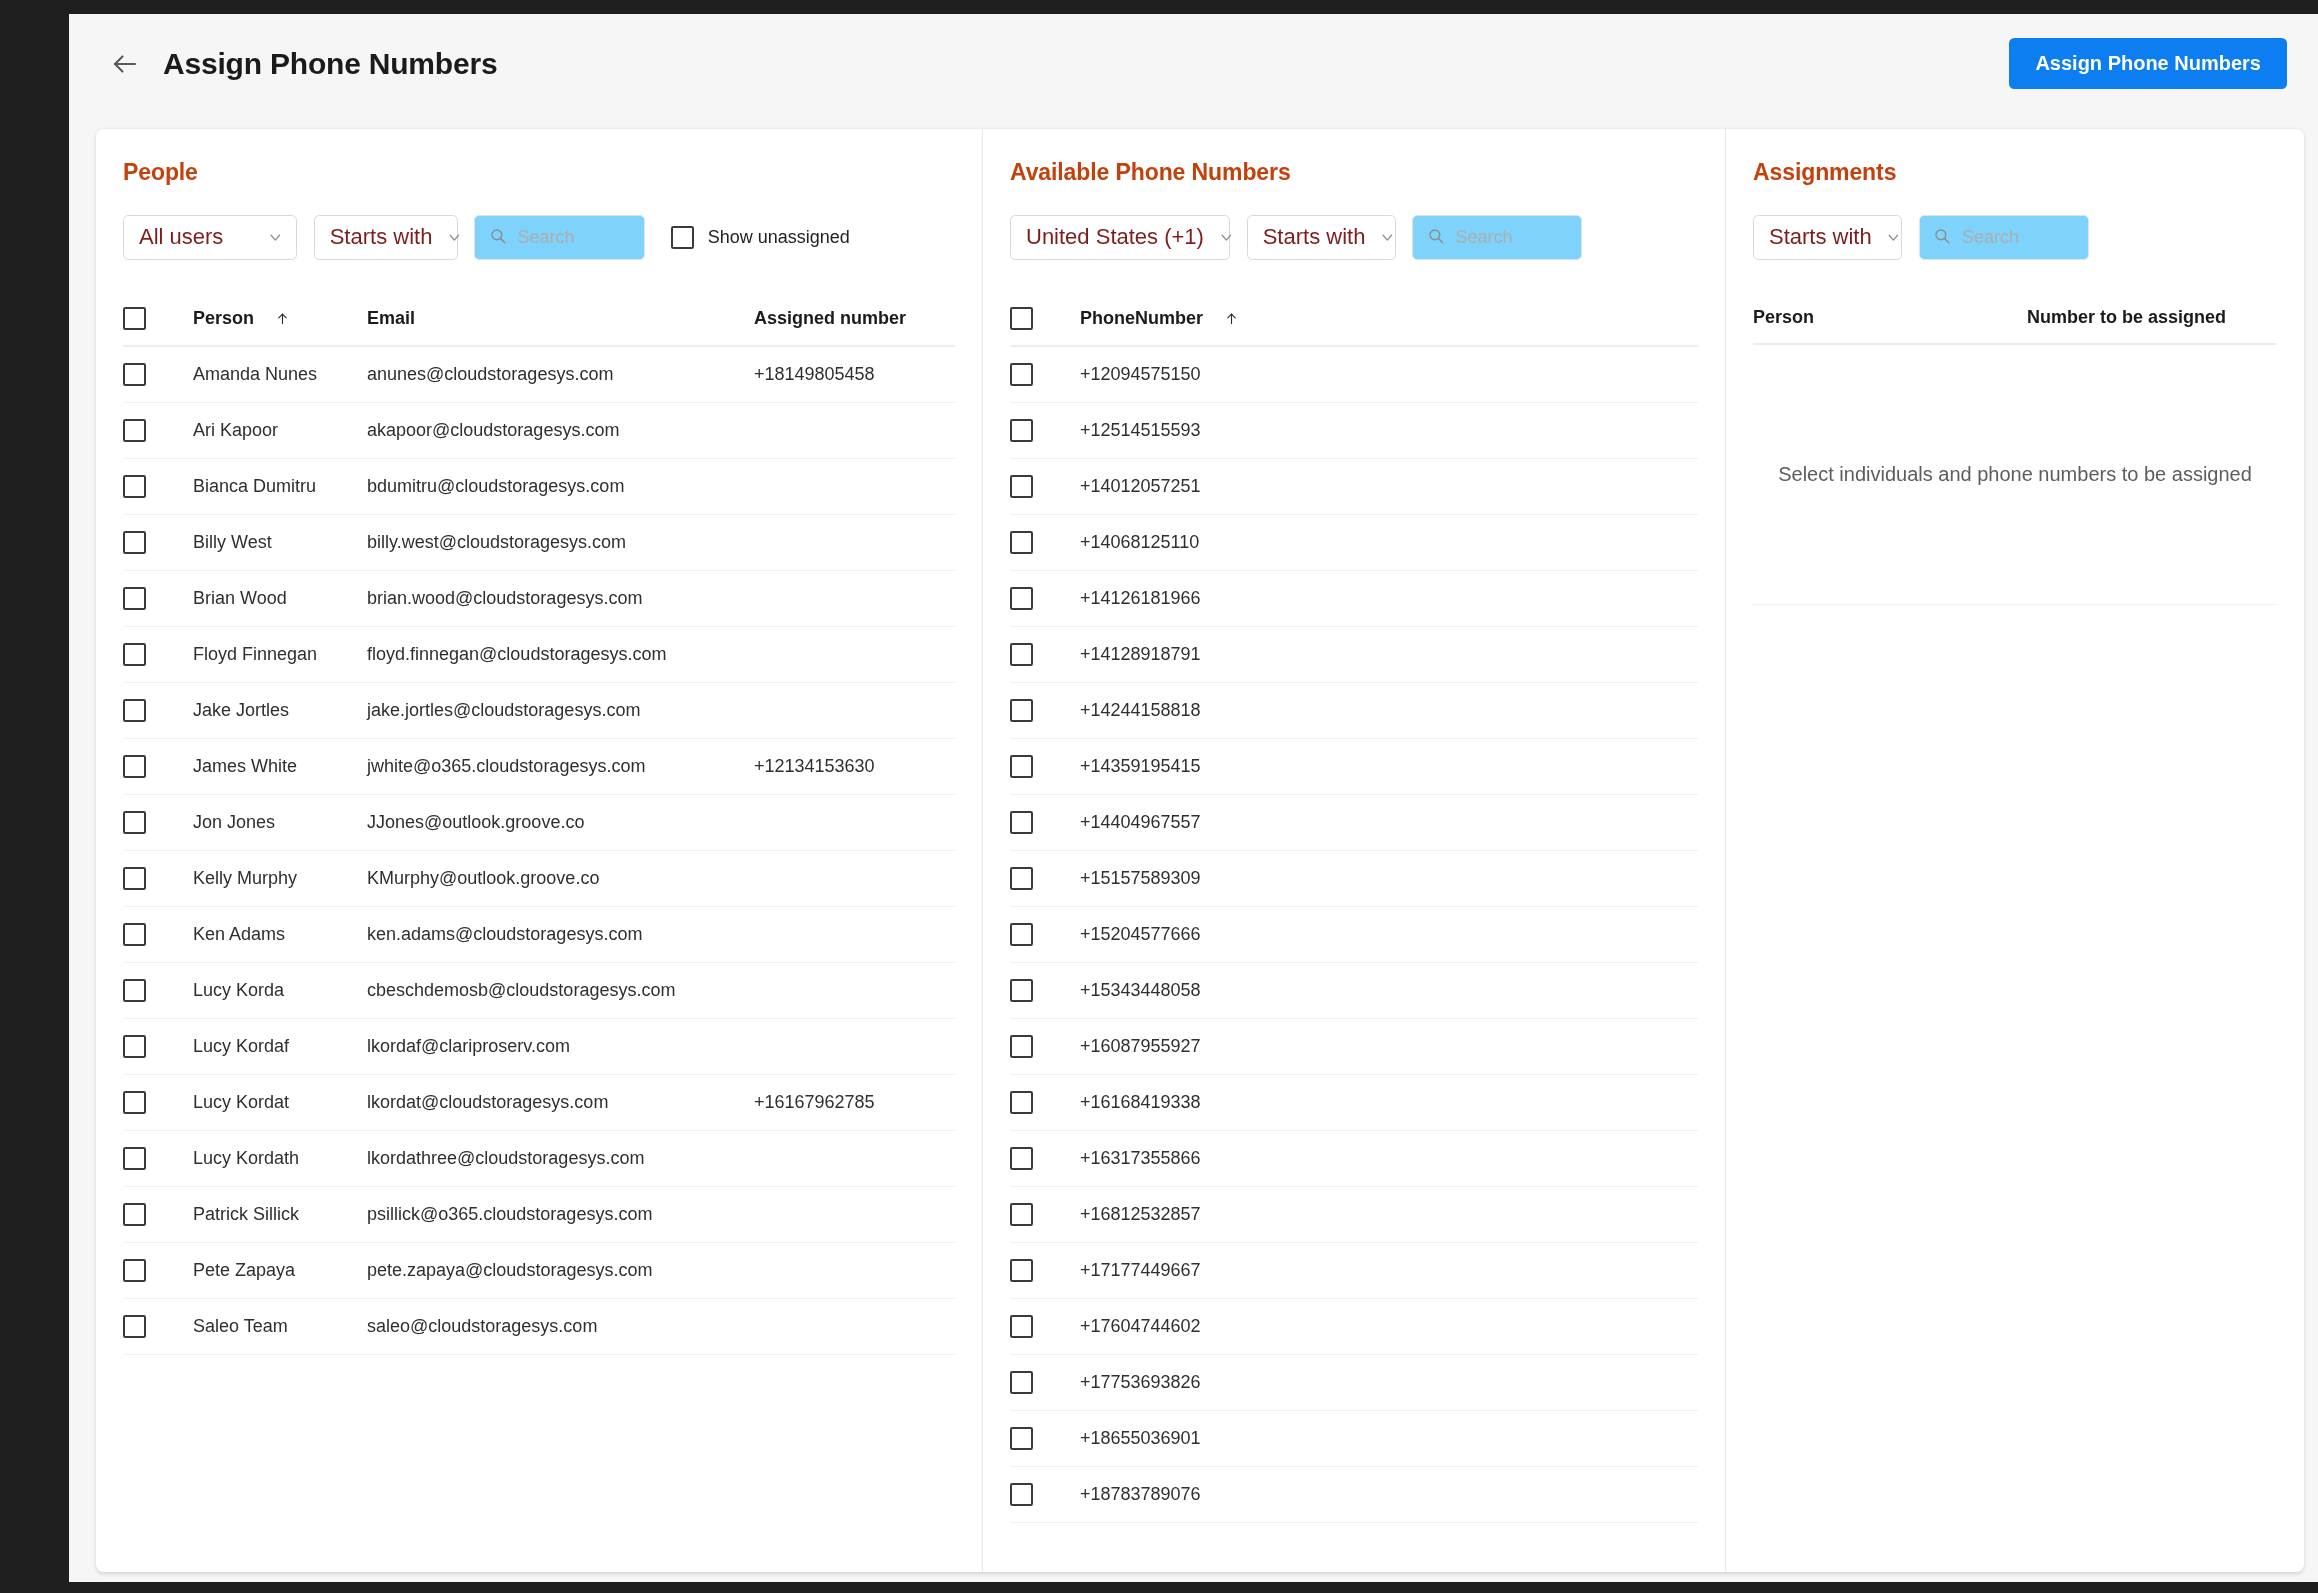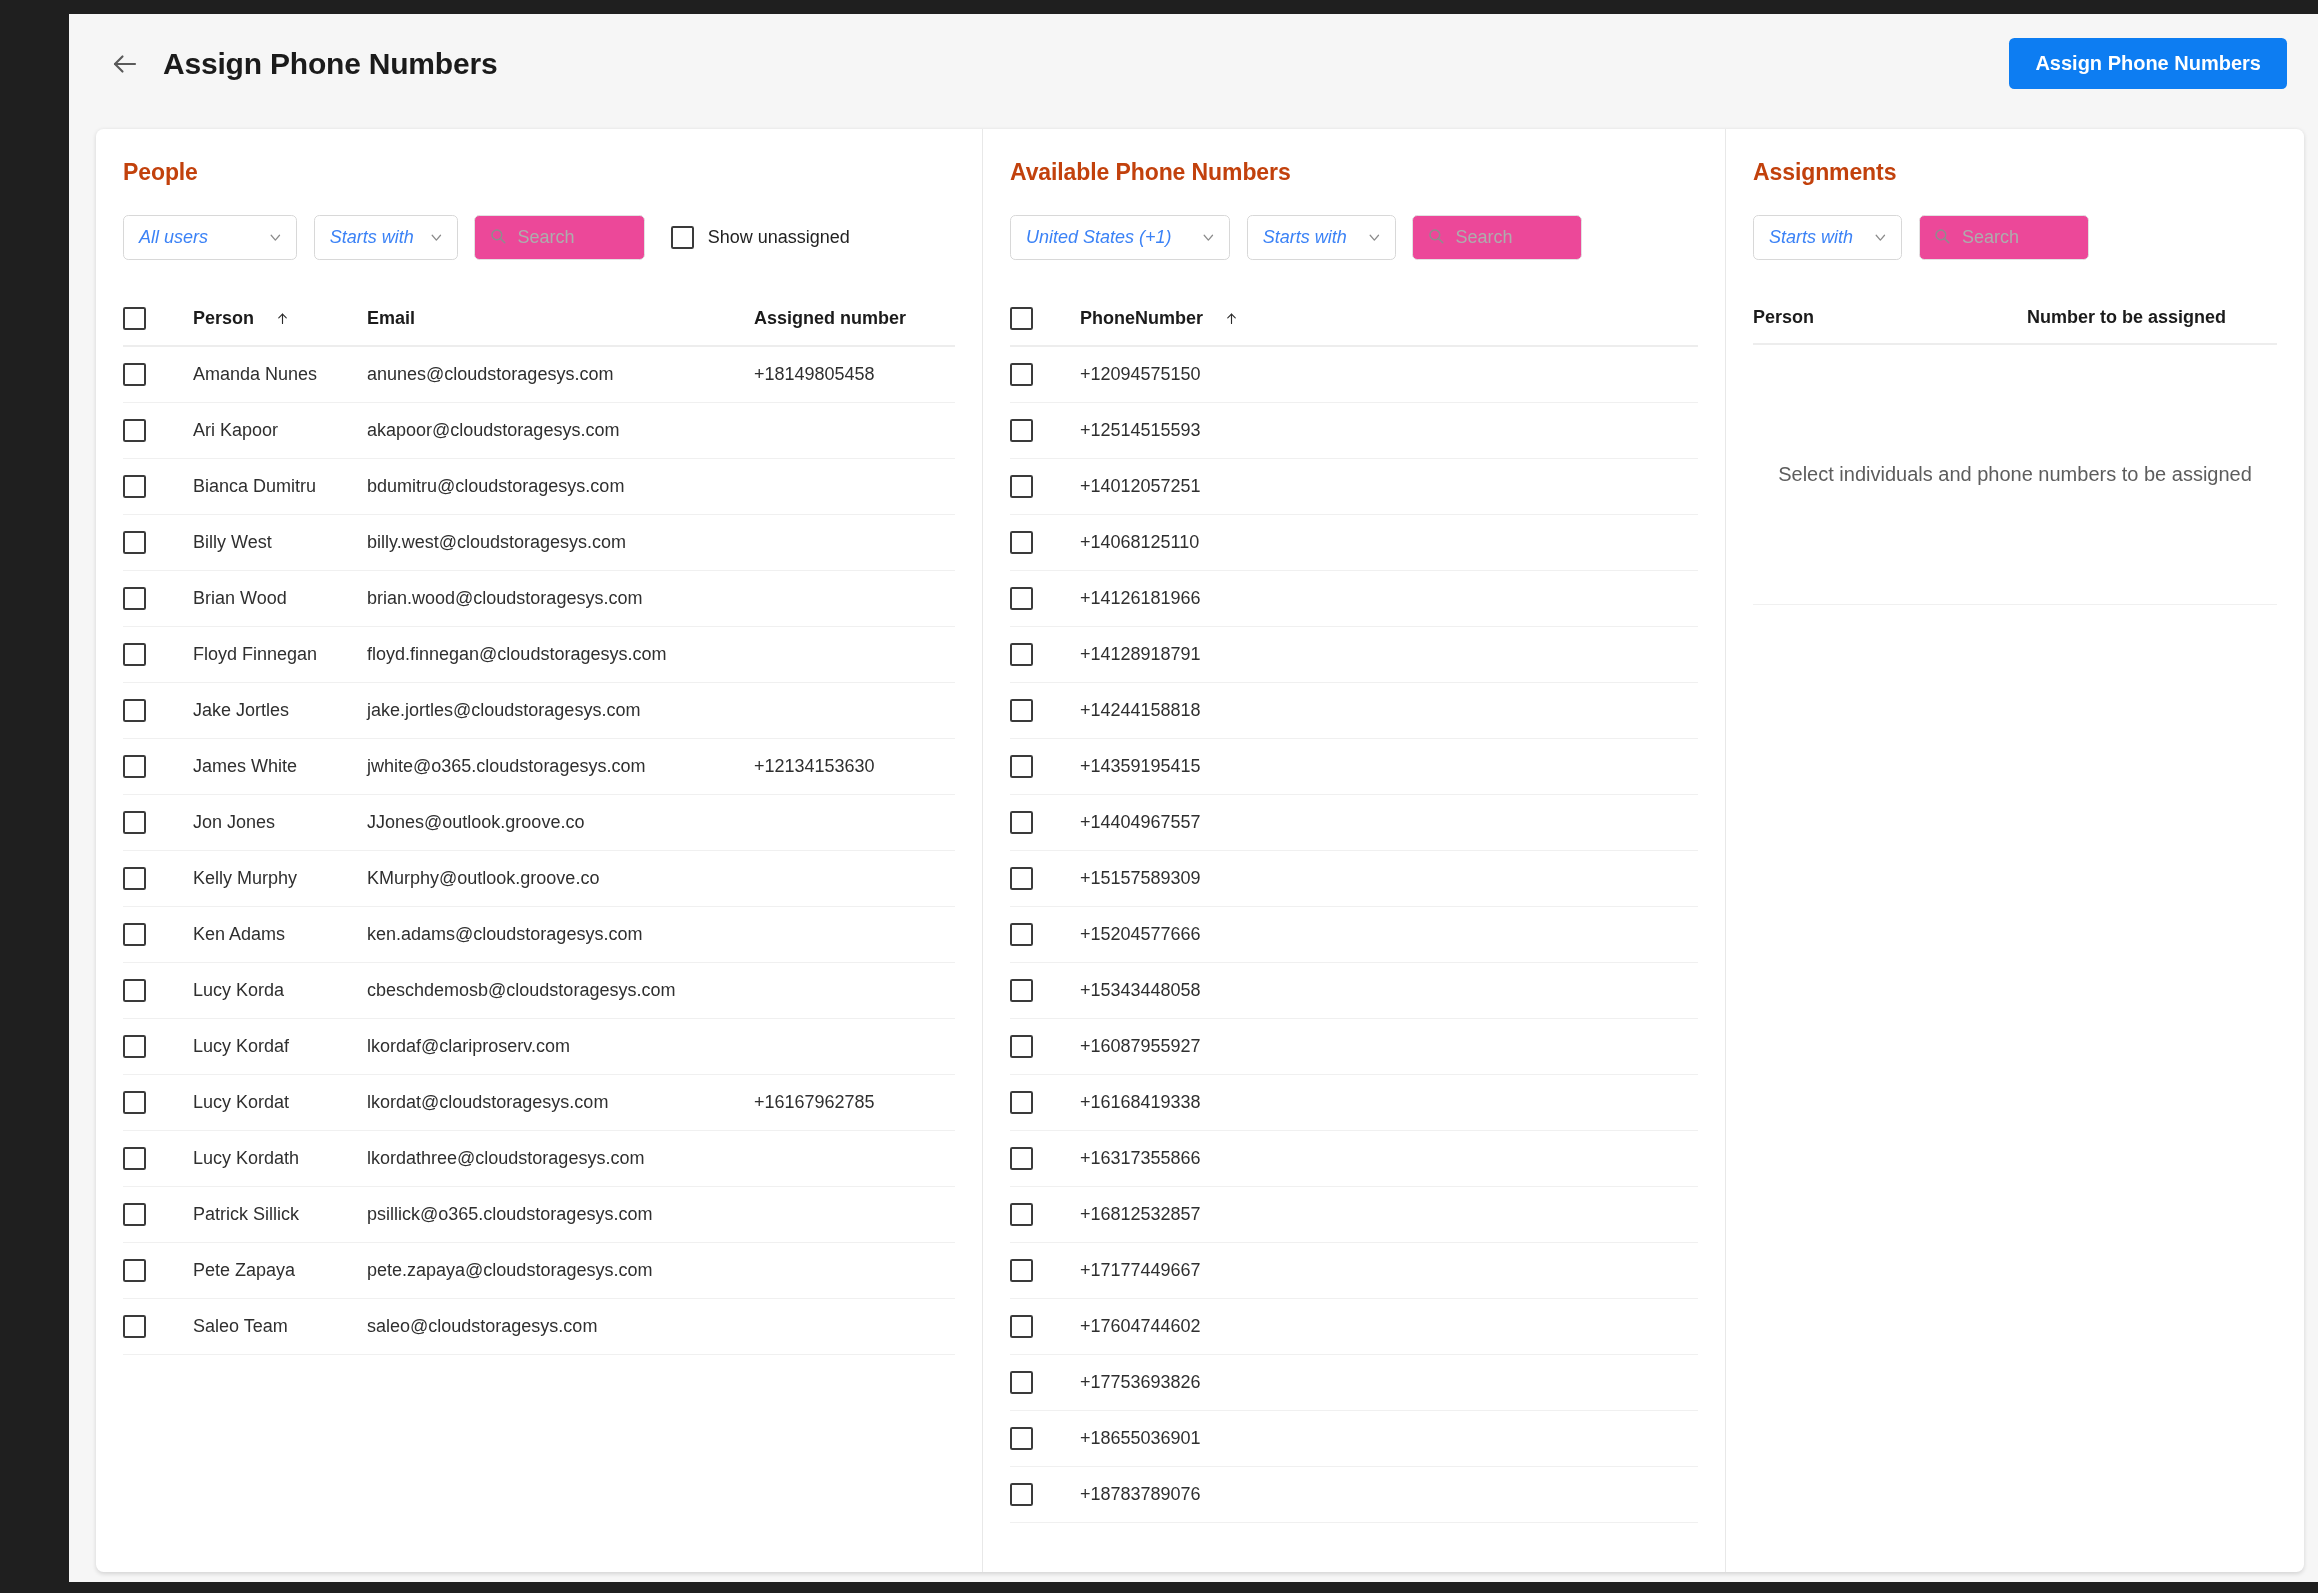--- a/index.html
+++ b/index.html
@@ -97,37 +97,36 @@
     border: 1.2px solid #d8d8d8;
     border-radius: 5.3px;
     background: #fff;
     display: flex;
     align-items: center;
     padding: 0 12px 0 15px;
     cursor: pointer;
     position: relative;
   }
   .select-box .sel-label {
-    font-size: 18px;
-    color: #3b82f6;
+    font-size: 22px;
+    color: #7f1d1d;
     white-space: nowrap;
     flex: 1 1 auto;
-    font-style: italic;
   }
   .chevron {
     margin-left: 13.6px;
     flex: none;
     display: flex;
     align-items: center;
   }
   .search-box {
     height: 45px;
     border: 1.2px solid #e2e2e2;
     border-radius: 5.3px;
-    background: #ec4899;
+    background: #7dd3fc;
     display: flex;
     align-items: center;
     padding: 0 13.6px;
     gap: 10.6px;
     cursor: text;
   }
   .search-box input {
     border: none;
     outline: none;
     font-family: "Liberation Sans", sans-serif;

